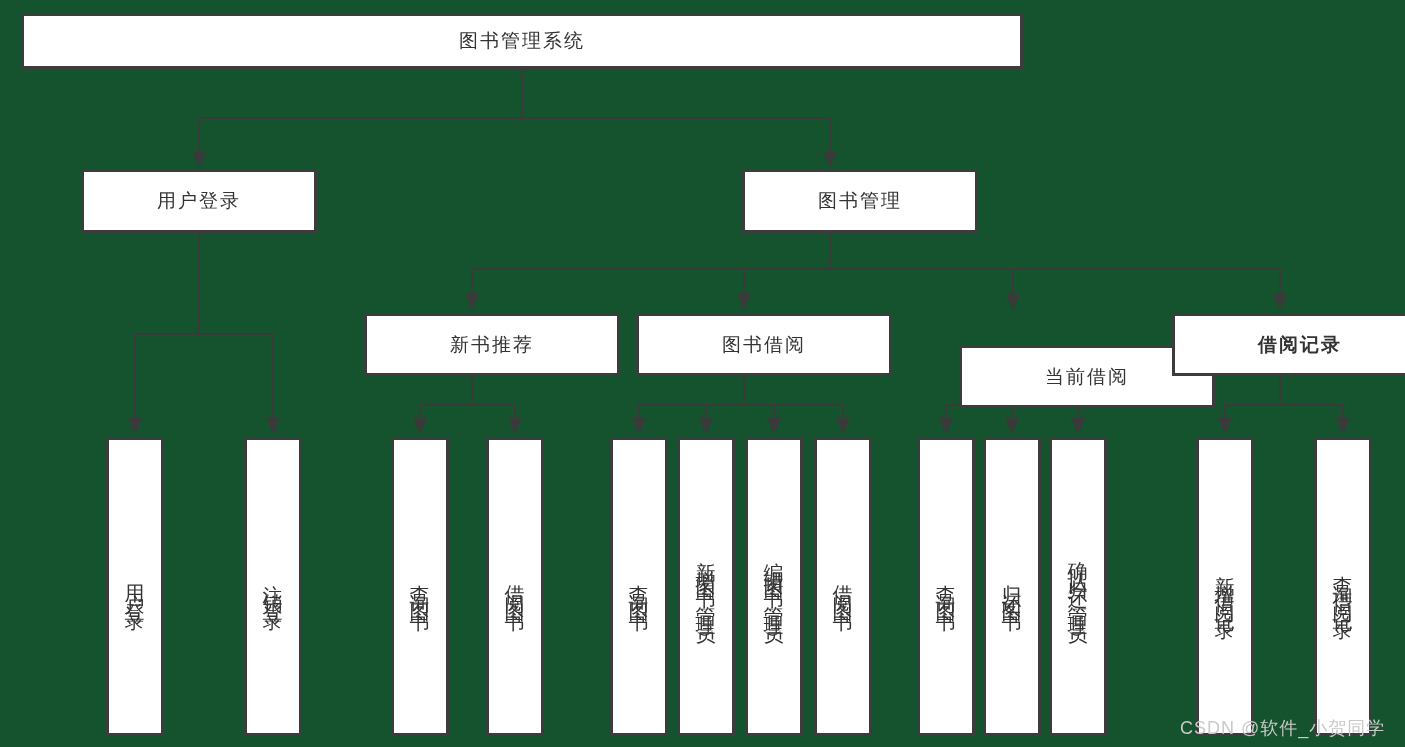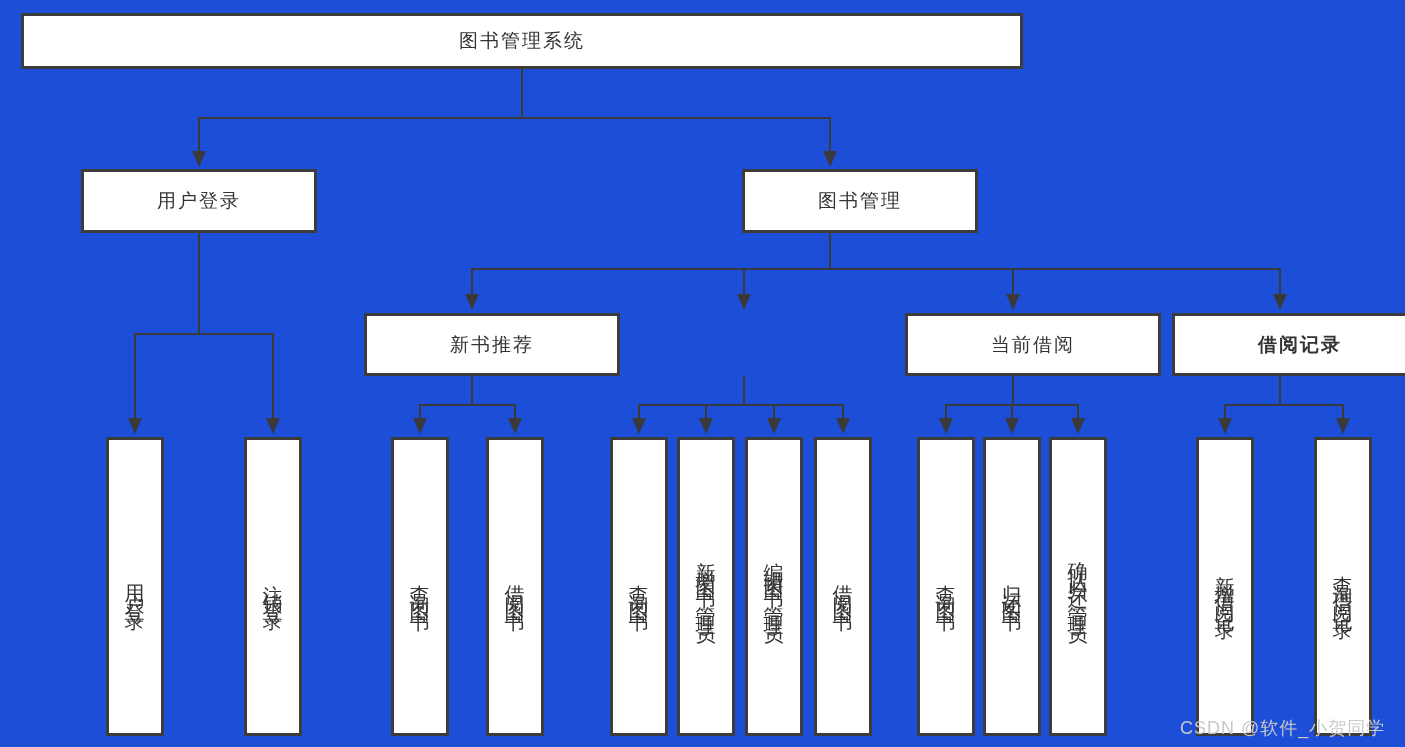--- a/index.html
+++ b/index.html
@@ -1,20 +1,20 @@
 <!DOCTYPE html>
 <html><head>
 <meta charset="utf-8">
 <style>
   html, body { margin: 0; padding: 0; background: #ffffff; }
   #canvas {
     position: relative;
     width: 1405px;
     height: 747px;
-    background: #1d4ed8;
+    background: #14532d;
     font-family: "Liberation Sans", "DejaVu Sans", sans-serif;
     overflow: hidden;
   }
   #wires {
     position: absolute;
     left: 0; top: 0;
     width: 1405px; height: 747px;
   }
   #wires line { stroke: #3a3a3a; stroke-width: 2; }
   .box {
@@ -42,21 +42,21 @@
   
   .b-root  { left: 21px;  top: 13px;  width: 1002px; height: 56px; }
   
   .b-l2    { top: 169px; height: 64px; width: 236px; }
   .b-login { left: 81px; }
   .b-mgmt  { left: 712px; margin-left: 30px; }
   
   .b-l3    { top: 313px; height: 63px; width: 256px; }
   .b-rec   { left: 364px; }
   .b-bor   { left: 636px; }
-  .b-cur   { left: 905px; }
+  .b-cur   { left: 959px; margin-top: 32px; }
   .b-his   { left: 1172px; font-weight: bold; }
   
   .b-leaf  { top: 437px; height: 299px; width: 58px; }
   .b-lf1  { left: 106px; }
   .b-lf2  { left: 244px; }
   .b-lf3  { left: 391px; }
   .b-lf4  { left: 486px; }
   .b-lf5  { left: 610px; }
   .b-lf6  { left: 677px; }
   .b-lf7  { left: 745px; }
@@ -138,20 +138,23 @@
   <div class="box h b-l2 b-login">
     <span>用户登录</span>
   </div>
   <div class="box h b-l2 b-mgmt">
     <span>图书管理</span>
   </div>
 
   <div class="box h b-l3 b-rec">
     <span>新书推荐</span>
   </div>
+  <div class="box h b-l3 b-bor">
+    <span>图书借阅</span>
+  </div>
   <div class="box h b-l3 b-cur">
     <span>当前借阅</span>
   </div>
   <div class="box h b-l3 b-his">
     <span>借阅记录</span>
   </div>
 
   <div class="box v b-leaf b-lf1">
     <span>用户登录</span>
   </div>

